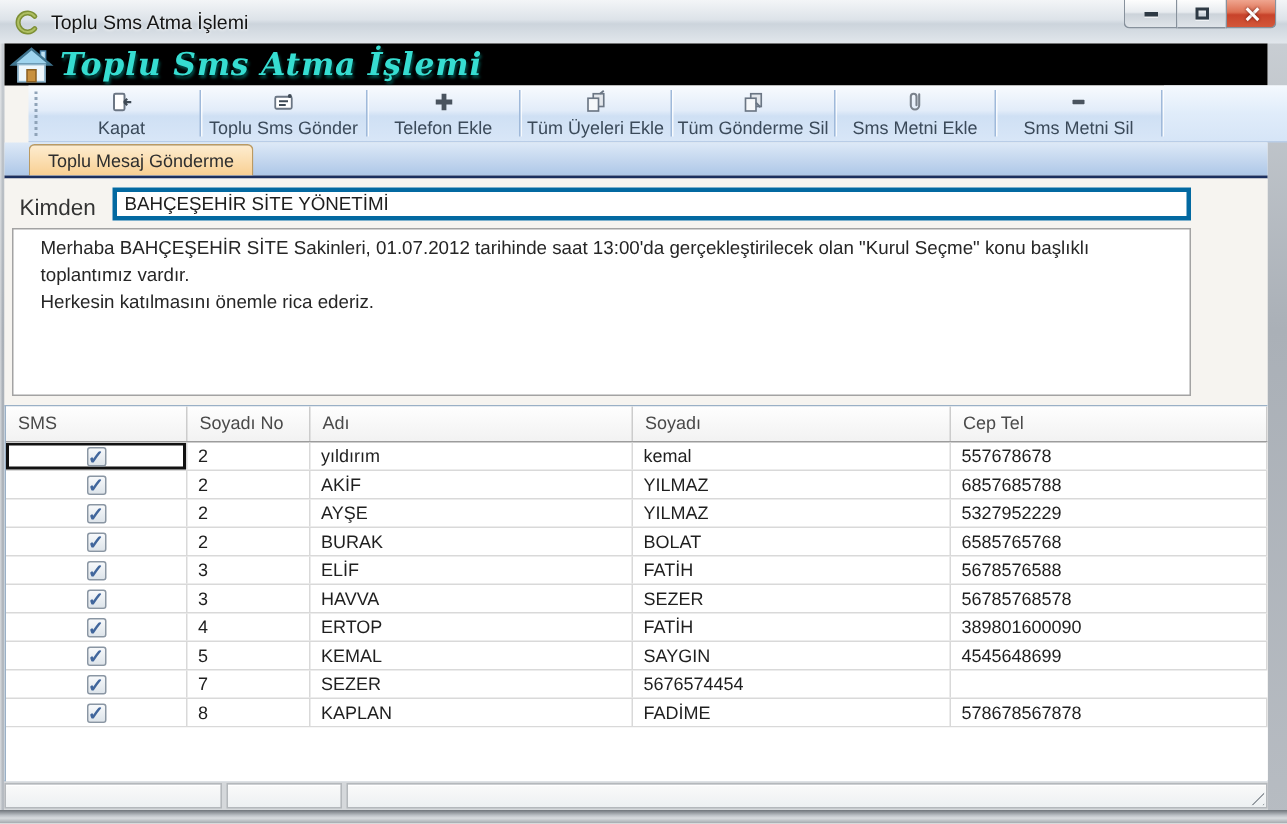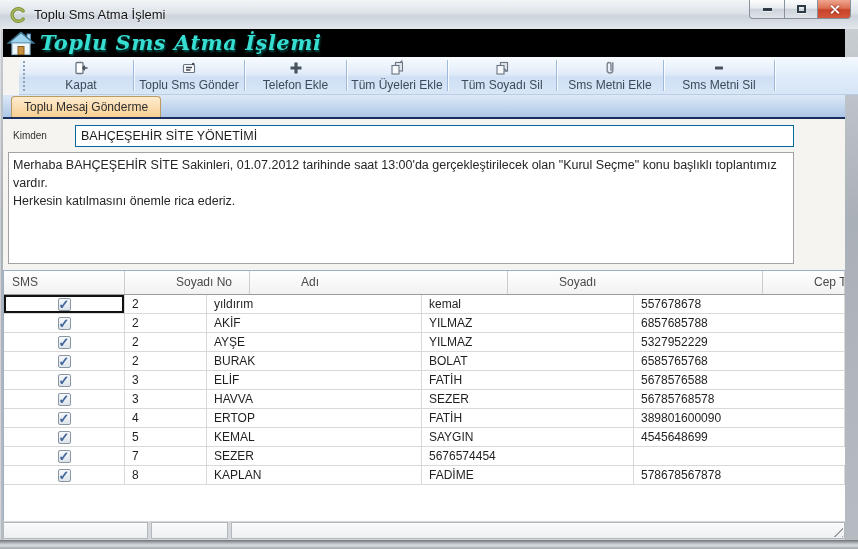--- a/index.html
+++ b/index.html
@@ -52,40 +52,40 @@
     font-family:"Liberation Sans", sans-serif; }
   .ticon { width:16px; height:16px; display:block; }
   .tlabel { font-size:12px; color:#3b4a5a; margin-top:2px; white-space:nowrap; }
   .tsep { width:1px; background:#9fb9da; margin:3px 1px; box-shadow:1px 0 0 rgba(255,255,255,.8); }
   .tb-filler { flex:1; background:linear-gradient(#f4f9fe,#e0ecfa 50%,#d6e5f7); }
 
   
   .tabstrip { position:absolute; left:0; top:66px; width:842px; height:24px;
     background:linear-gradient(#dde9f7,#c3d6ee 55%,#adc7e7);
     border-bottom:2px solid #1b2f5e; }
-  .tab { position:absolute; left:8px; bottom:0; height:21px; padding:0 12px;
+  .tab { position:absolute; left:16px; bottom:0; height:21px; padding:0 12px;
     background:linear-gradient(#fdeccf,#f8cf92); border:1px solid #bb9a62; border-bottom:none;
     border-radius:4px 4px 0 0; font-size:12px; color:#2e2e2e; line-height:20px; cursor:default; }
 
   
   .content { position:absolute; left:0; top:90px; width:842px; height:402px; background:#f6f4f0; }
-  .kimden-label { position:absolute; left:10px; top:11px; font-size:10px; color:#333; }
+  .kimden-label { position:absolute; left:10px; top:11px; font-size:15px; color:#333; }
   .kimden-input { position:absolute; left:72px; top:6px; width:719px; height:22px;
-    border:1px solid #0369a1; background:#fff; font-size:12.5px; color:#1d1d1d; padding:0 5px;
+    border:3px solid #0369a1; background:#fff; font-size:12.5px; color:#1d1d1d; padding:0 5px;
     font-family:"Liberation Sans", sans-serif; }
   .msgbox { position:absolute; left:5px; top:33px; width:786px; height:112px;
     border:1px solid #a3a3a3; background:#fff; font-size:12.5px; color:#262626;
-    line-height:1.45; padding:3px 4px; white-space:pre-line; overflow:hidden; }
+    line-height:1.45; padding:3px 18px; white-space:pre-line; overflow:hidden; }
 
   
   .grid { position:absolute; left:0; top:151px; width:842px; height:251px;
     background:#fff; border:1px solid #9ab0c6; border-right:none; }
   .g-header, .g-row { display:grid; grid-template-columns:121px 82px 215px 212px auto; }
   .g-header { height:24px; background:linear-gradient(#fefefe,#f2f2f2);
-    border-bottom:1px solid #9c9c9c;gap:43px; }
+    border-bottom:1px solid #9c9c9c; }
   .g-hcell { font-size:12px; color:#4a4a4a; line-height:23px; padding-left:8px;
     border-right:1px solid #cccccc; overflow:hidden; white-space:nowrap; }
   .g-row { height:19px; border-bottom:1px solid #d9d9d9; }
   .g-cell { font-size:12px; color:#1f1f1f; line-height:18px; padding-left:7px;
     border-right:1px solid #d9d9d9; overflow:hidden; white-space:nowrap; }
   .cb-cell { display:flex; align-items:center; justify-content:center; padding-left:0; }
   .cb-cell.focused { box-shadow:inset 0 0 0 2px #111; }
   .cb { position:relative; width:13px; height:13px; border:1px solid #8a96a3; border-radius:2px;
     background:linear-gradient(#f7f9fb,#dde4ea); cursor:default; }
   .ck { position:absolute; left:0px; top:-3px; font-size:13px; font-weight:bold; color:#41669c; }
@@ -194,21 +194,21 @@
       <span class="tsep"></span>
 
       <button class="tbtn" style="width:106px">
         <span class="ticon">
           <svg viewBox="0 0 16 16" width="16" height="16">
               <rect x="6.5" y="2.5" width="7" height="8.5" fill="#e3e7ec" stroke="#6b7684" stroke-width="1.1"></rect>
               <rect x="3" y="5.5" width="7" height="8.5" fill="#f6f8fa" stroke="#6b7684" stroke-width="1.1"></rect>
               <path d="M10 8.5l3 3" stroke="#6b7684" stroke-width="1.2"></path>
             </svg>
         </span>
-        <span class="tlabel">Tüm Soyadı Sil</span>
+        <span class="tlabel">Tüm Gönderme Sil</span>
       </button>
       <span class="tsep"></span>
 
       <button class="tbtn" style="width:104px">
         <span class="ticon">
           <svg viewBox="0 0 16 16" width="16" height="16">
               <path d="M10.8 2.8v7.4a2.8 2.8 0 0 1-5.6 0V4.4a1.9 1.9 0 0 1 3.8 0v5.8" fill="none" stroke="#7a828c" stroke-width="1.4" stroke-linecap="round"></path>
             </svg>
         </span>
         <span class="tlabel">Sms Metni Ekle</span>

